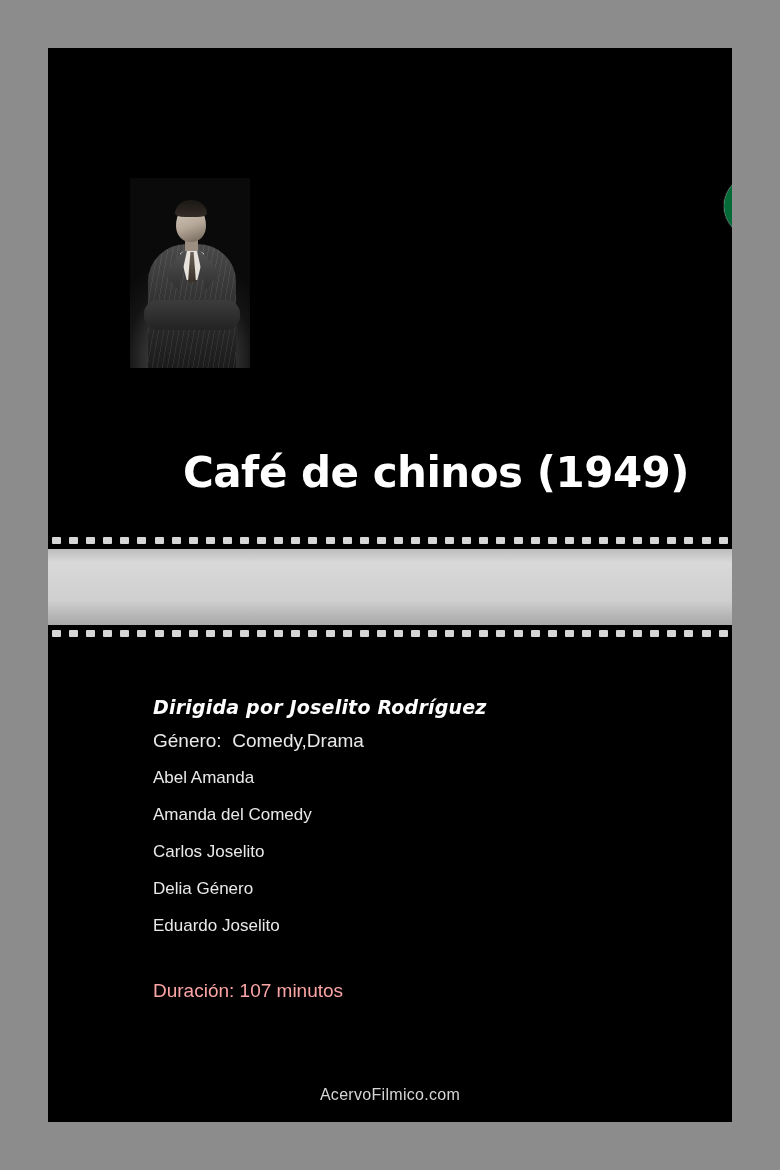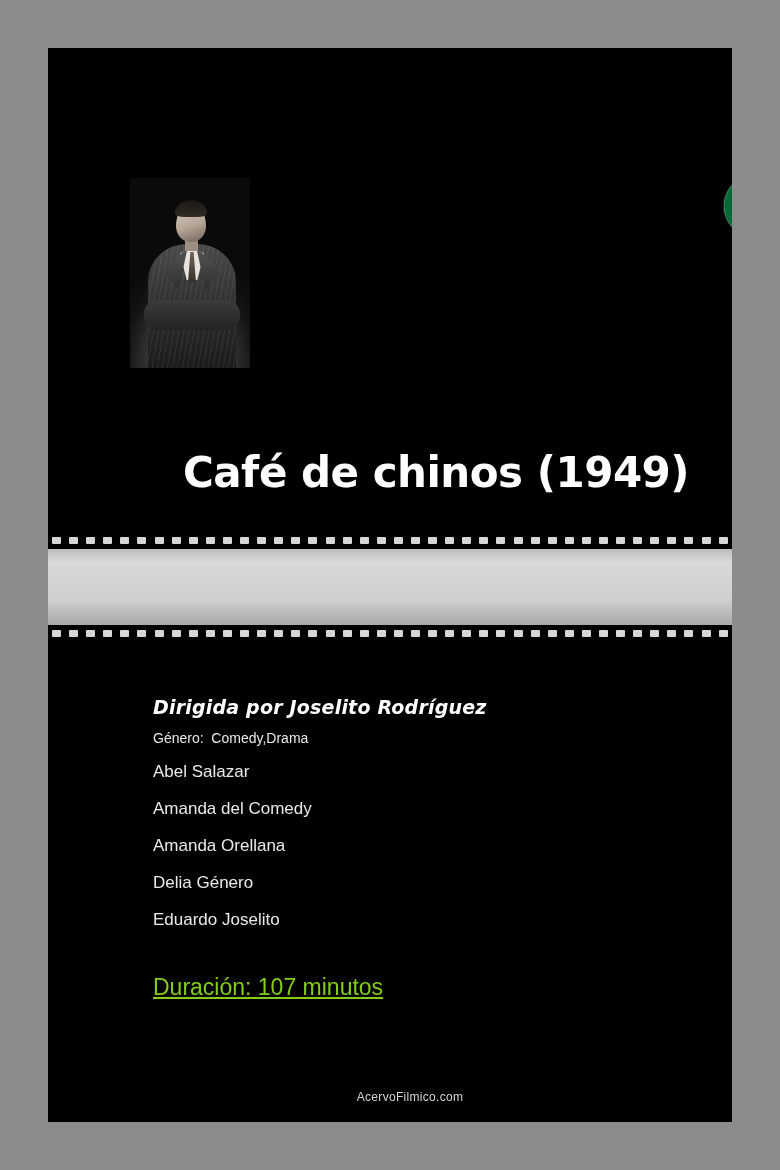--- a/index.html
+++ b/index.html
@@ -204,68 +204,66 @@
   }
 
   
   .credits {
     position: absolute;
     left: 0;
     top: 594px;
     width: 684px;
     height: 480px;
     background: #000;
-    padding-left: 40px;
   }
   .credits-inner {
     position: absolute;
     left: 105px;
     top: 54px;
     right: 40px;
   }
   .director {
     color: #ffffff;
     font-family: "DejaVu Sans", sans-serif;
     font-weight: bold;
     font-style: italic;
     font-size: 19px;
     letter-spacing: 0.2px;
     margin: 0 0 12px 0;
   }
   .genre-line {
     color: #e9e9e9;
-    font-size: 14px;
+    font-size: 19px;
     margin: 0 0 16px 0;
     white-space: pre;
   }
   .cast-list {
     list-style: none;
     margin: 0;
     padding: 0;
   }
   .cast-list li {
     color: #e9e9e9;
     font-size: 17px;
     margin: 0 0 17px 0;
   }
   .duration {
-    color: #84cc16;
-    font-size: 23px;
+    color: #fca5a5;
+    font-size: 19px;
     margin: 44px 0 0 0;
-    text-decoration: underline;
   }
 
   .watermark {
     position: absolute;
     left: 0;
     right: 0;
     bottom: 18px;
     text-align: center;
     color: #d5d5d5;
-    font-size: 12px;
+    font-size: 16px;
     letter-spacing: 0.3px;
   }
 </style>
 </head>
 <body>
 
 <div class="poster-frame">
 
   <div class="top-panel">
 
@@ -377,23 +375,23 @@
         <span class="perf"></span>
         <span class="perf"></span>
     </div>
   </div>
 
   <div class="credits">
     <div class="credits-inner">
       <p class="director">Dirigida por Joselito Rodríguez</p>
       <p class="genre-line">Género:  Comedy,Drama</p>
       <ul class="cast-list">
-        <li>Abel Salazar</li>
+        <li>Abel Amanda</li>
         <li>Amanda del Comedy</li>
-        <li>Amanda Orellana</li>
+        <li>Carlos Joselito</li>
         <li>Delia Género</li>
         <li>Eduardo Joselito</li>
       </ul>
       <p class="duration">Duración: 107 minutos</p>
     </div>
 
     <div class="watermark">AcervoFilmico.com</div>
   </div>
 
 </div>

